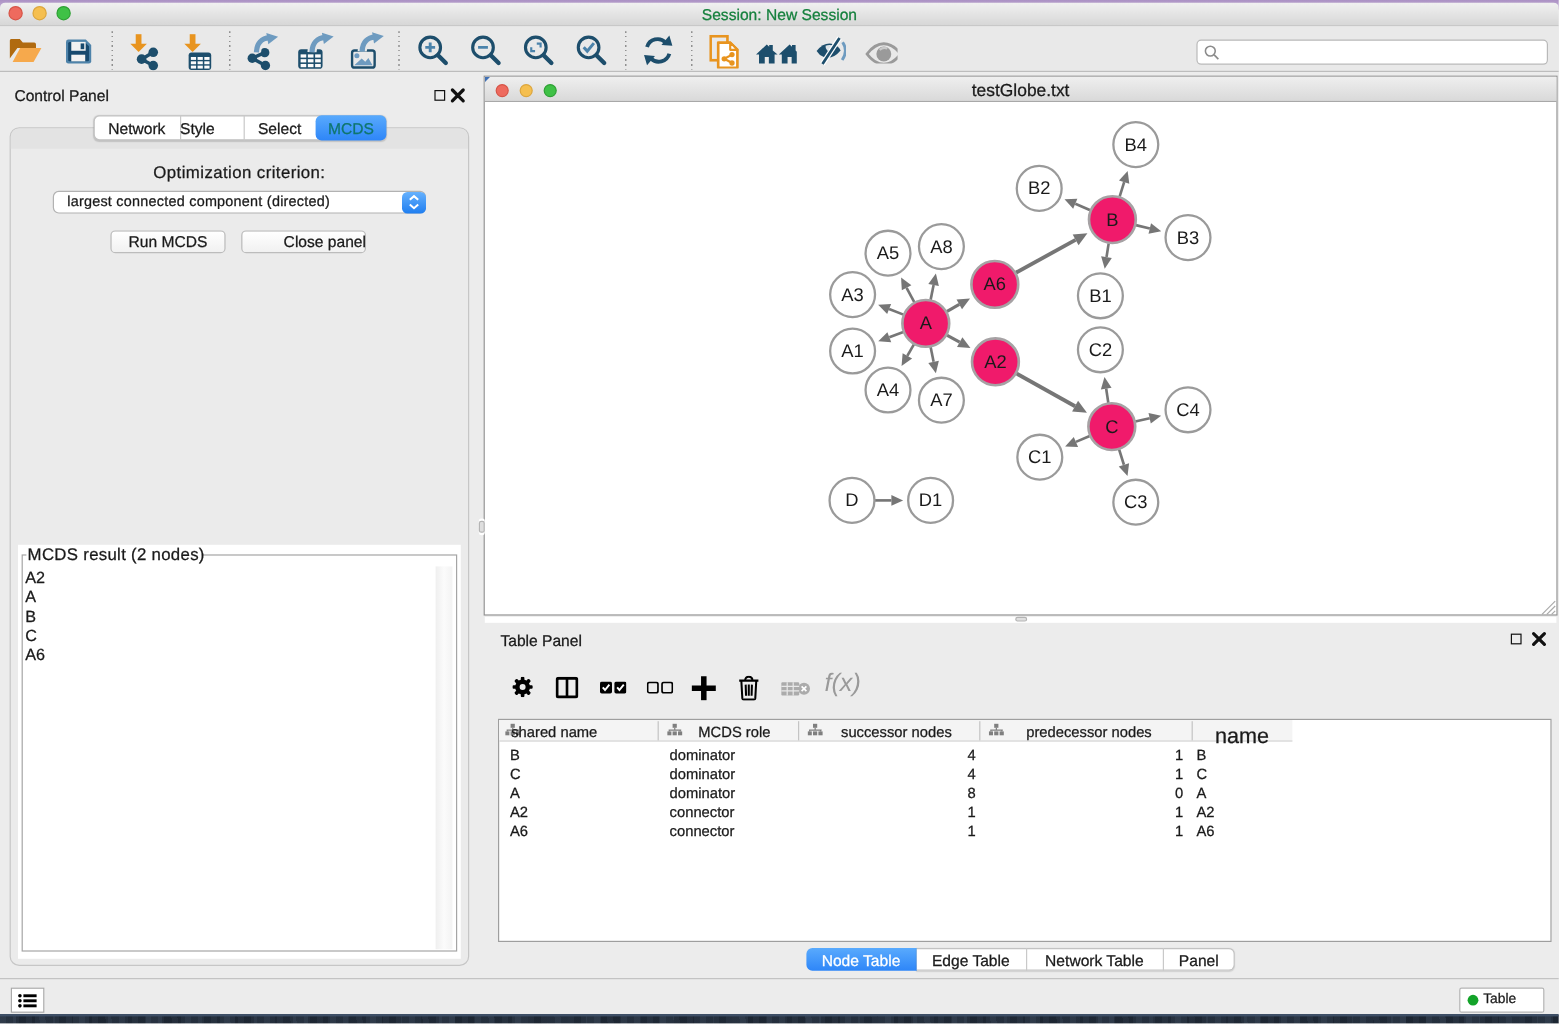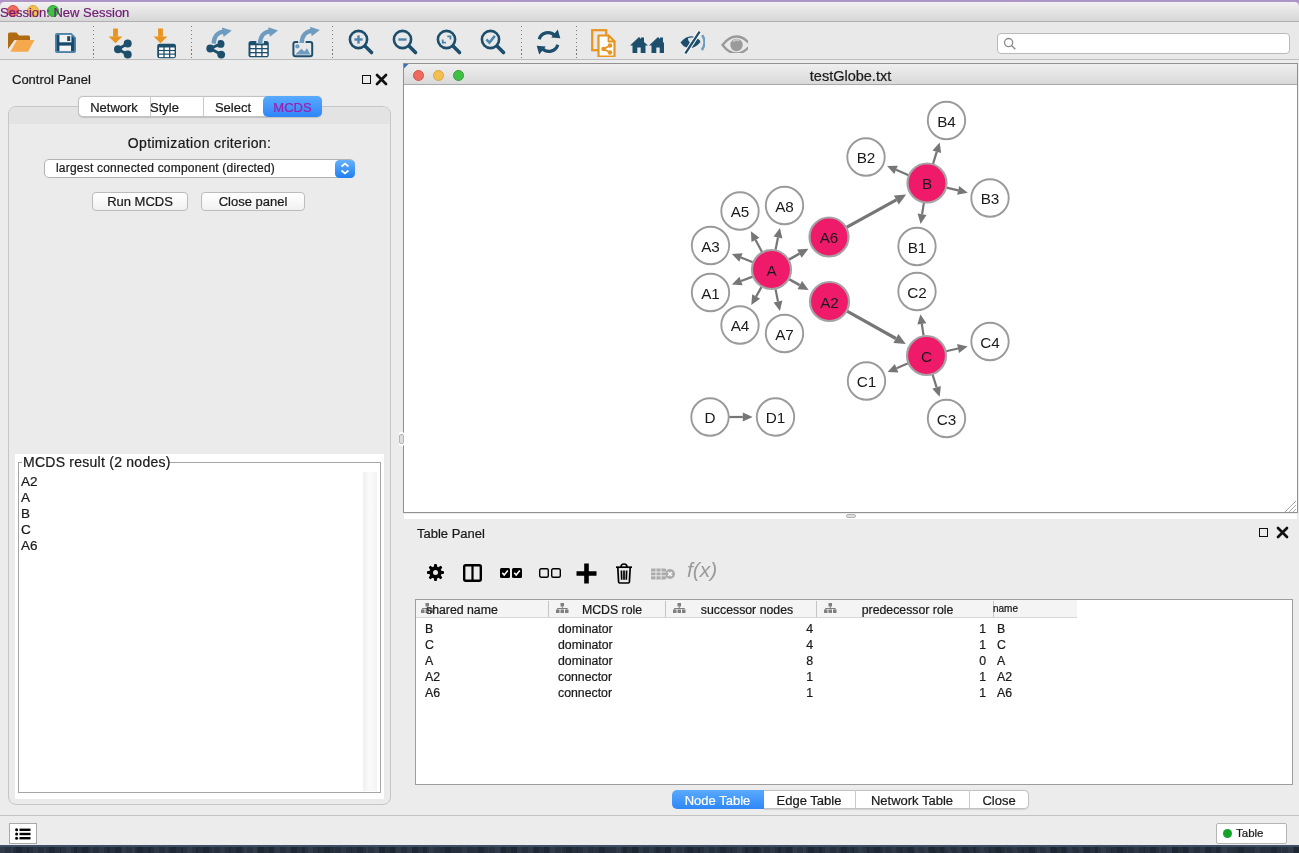--- a/index.html
+++ b/index.html
@@ -6,21 +6,21 @@
 .abs{position:absolute}
 .txt{position:absolute;font-size:13px;color:#1a1a1a;white-space:nowrap;-webkit-text-stroke:0.22px currentColor}
 </style></head>
 <body>
 
 <div class="abs" style="left:0;top:0;width:1299px;height:8px;background:linear-gradient(#ab91c4,#c8b3d9)"></div>
 <div class="abs" style="left:0;top:1.5px;width:1299px;height:20.5px;background:linear-gradient(#f1f1f1,#d7d7d7);border-bottom:1px solid #b0b0b0;border-radius:4.5px 4.5px 0 0"></div>
 <div class="abs" style="left:7px;top:5px;width:12px;height:12px;border-radius:50%;background:#ee6a5e;border:1px solid #d65548"></div>
 <div class="abs" style="left:27px;top:5px;width:12px;height:12px;border-radius:50%;background:#f5bf4f;border:1px solid #dca63e"></div>
 <div class="abs" style="left:47px;top:5px;width:12px;height:12px;border-radius:50%;background:#3fc146;border:1px solid #2fa135"></div>
-<div class="txt" style="left:0;top:5px;width:1299px;color:#701a75">Session: New Session</div>
+<div class="txt" style="left:0;top:5px;width:1299px;text-align:center;color:#15803d">Session: New Session</div>
 <div class="abs" style="left:0;top:22px;width:1299px;height:38px;background:#e9e9e9;border-bottom:1px solid #bdbdbd"></div>
 
 <div class="abs" style="left:93px;top:26px;width:1px;height:32px;background:repeating-linear-gradient(#7a7a7a 0 1.3px,transparent 1.3px 3.9px)"></div>
 <div class="abs" style="left:191px;top:26px;width:1px;height:32px;background:repeating-linear-gradient(#7a7a7a 0 1.3px,transparent 1.3px 3.9px)"></div>
 <div class="abs" style="left:332px;top:26px;width:1px;height:32px;background:repeating-linear-gradient(#7a7a7a 0 1.3px,transparent 1.3px 3.9px)"></div>
 <div class="abs" style="left:521px;top:26px;width:1px;height:32px;background:repeating-linear-gradient(#7a7a7a 0 1.3px,transparent 1.3px 3.9px)"></div>
 <div class="abs" style="left:576px;top:26px;width:1px;height:32px;background:repeating-linear-gradient(#7a7a7a 0 1.3px,transparent 1.3px 3.9px)"></div>
 <svg class="abs" style="left:8px;top:32px" width="28" height="21" viewBox="0 0 28 21">
 <path d="M0 17 L0 2 Q0 0.5 1.5 0.5 L8.5 0.5 L11 3.5 L20.5 3.5 Q22 3.5 22 5 L22 8 L6.5 8 L0 17 Z" fill="#b06a10"></path>
 <path d="M2.5 19.7 L8.8 8 L26.5 8 L20 19.7 Z" fill="#f6a94c"></path>
@@ -191,33 +191,33 @@
   </svg>
 <div class="abs" style="left:8px;top:106px;width:383px;height:699px;background:#ebebeb;border:1px solid #c6c6c6;border-radius:8px"></div>
 <div class="abs" style="left:9px;top:107px;width:381px;height:17px;background:#e3e3e3;border-radius:7px 7px 0 0"></div>
 <div class="abs" style="left:78px;top:96px;width:244px;height:21px;background:#fff;border:1px solid #c2c2c2;border-radius:5px;box-shadow:0 0.5px 1px rgba(0,0,0,.15)"></div>
 <div class="abs" style="left:150px;top:96px;width:1px;height:21px;background:#c9c9c9"></div>
 <div class="abs" style="left:203px;top:96px;width:1px;height:21px;background:#c9c9c9"></div>
 <div class="abs" style="left:263px;top:96px;width:59px;height:21px;background:linear-gradient(#59aafd,#2e86f8);border-radius:5px"></div>
 <div class="txt" style="left:78px;top:100px;width:72px;text-align:center">Network</div>
 <div class="txt" style="left:150px;top:100px;width:53px;">Style</div>
 <div class="txt" style="left:203px;top:100px;width:60px;text-align:center">Select</div>
-<div class="txt" style="left:263px;top:100px;width:59px;text-align:center;color:#a21caf">MCDS</div>
+<div class="txt" style="left:263px;top:100px;width:59px;text-align:center;color:#0f766e">MCDS</div>
 <div class="txt" style="left:0px;top:135px;width:399px;text-align:center;font-size:14px;letter-spacing:0.35px">Optimization criterion:</div>
 <div class="abs" style="left:44px;top:159px;width:311px;height:19px;background:#fff;border:1px solid #b2b2b2;border-radius:5px"></div>
 <div class="txt" style="left:56px;top:160.5px;font-size:12px;letter-spacing:0.2px">largest connected component (directed)</div>
 <div class="abs" style="left:335px;top:159.5px;width:20px;height:18px;background:linear-gradient(#66b1fd,#1f7ef0);border-radius:4.5px"></div>
 <svg class="abs" style="left:339px;top:162px" width="12" height="13" viewBox="0 0 12 13">
     <path d="M2.5 4.5 L6 1.5 L9.5 4.5" fill="none" stroke="#fff" stroke-width="1.7"></path>
     <path d="M2.5 8.5 L6 11.5 L9.5 8.5" fill="none" stroke="#fff" stroke-width="1.7"></path>
   </svg>
 <div class="abs" style="left:92px;top:192px;width:96px;height:19px;background:linear-gradient(#fff,#f1f1f1);border:1px solid #bcbcbc;border-radius:4px"></div>
 <div class="txt" style="left:92px;top:194px;width:96px;text-align:center">Run MCDS</div>
 <div class="abs" style="left:201px;top:192px;width:104px;height:19px;background:linear-gradient(#fff,#f1f1f1);border:1px solid #bcbcbc;border-radius:4px"></div>
-<div class="txt" style="left:201px;top:194px;width:104px;text-align:center">Close panel</div>
+<div class="txt" style="left:201px;top:194px;width:104px;text-align:right">Close panel</div>
 <div class="abs" style="left:15px;top:454px;width:369px;height:345px;background:#fff"></div>
 <div class="abs" style="left:18px;top:462px;width:363px;height:331px;border:1px solid #a5a5a5"></div>
 <div class="abs" style="left:22px;top:455px;width:146px;height:15px;background:#fff"></div>
 <div class="txt" style="left:23px;top:454px;font-size:14px;letter-spacing:0.25px">MCDS result (2 nodes)</div>
 <div class="abs" style="left:363px;top:472px;width:14px;height:319px;background:linear-gradient(90deg,#efefef,#fbfbfb 50%,#f3f3f3)"></div>
 <div class="txt" style="left:21px;top:474px;line-height:16px;font-size:13.5px">A2<br>A<br>B<br>C<br>A6</div>
 
 <div class="abs" style="left:403px;top:63px;width:895px;height:450px;background:#fff;border:1px solid #919191"></div>
 <div class="abs" style="left:404px;top:64px;width:893px;height:21px;background:linear-gradient(#efefef,#d9d9d9);border-bottom:1px solid #a8a8a8"></div>
 <path class="abs"></path>
@@ -419,22 +419,22 @@
       <rect x="4.5" y="0" width="3.5" height="3.5"></rect>
       <rect x="0" y="6.5" width="3.5" height="3.5"></rect>
       <rect x="4.5" y="6.5" width="3.5" height="3.5"></rect>
       <rect x="9" y="6.5" width="3.5" height="3.5"></rect>
       <path d="M5.8 3.5 h1 v1.5 h-1 Z M1.2 5 h10.5 v1 h-10.5 Z M1.2 5 h1 v1.5 h-1 Z M10.3 5 h1 v1.5 h-1 Z"></path>
     </g>
   </svg>
 <div class="txt" style="left:553px;top:603px;width:118px;text-align:center;font-size:12.3px">MCDS role</div>
 <div class="txt" style="left:426px;top:603px;width:112px;text-align:left;font-size:12.3px">shared name</div>
 <div class="txt" style="left:683px;top:603px;width:128px;text-align:center;font-size:12.3px">successor nodes</div>
-<div class="txt" style="left:830px;top:603px;width:155px;text-align:center;font-size:12.3px">predecessor role</div>
-<div class="txt" style="left:993px;top:603px;width:84px;text-align:left;font-size:10px">name</div>
+<div class="txt" style="left:830px;top:603px;width:155px;text-align:center;font-size:12.3px">predecessor nodes</div>
+<div class="txt" style="left:993px;top:603px;width:84px;text-align:center;font-size:18px">name</div>
 <div class="txt" style="left:425px;top:621.5px;font-size:12.3px">B</div>
 <div class="txt" style="left:558px;top:621.5px;font-size:12.3px">dominator</div>
 <div class="txt" style="left:720px;top:621.5px;width:93px;text-align:right;font-size:12.3px">4</div>
 <div class="txt" style="left:890px;top:621.5px;width:96px;text-align:right;font-size:12.3px">1</div>
 <div class="txt" style="left:997px;top:621.5px;font-size:12.3px">B</div>
 <div class="txt" style="left:425px;top:637.5px;font-size:12.3px">C</div>
 <div class="txt" style="left:558px;top:637.5px;font-size:12.3px">dominator</div>
 <div class="txt" style="left:720px;top:637.5px;width:93px;text-align:right;font-size:12.3px">4</div>
 <div class="txt" style="left:890px;top:637.5px;width:96px;text-align:right;font-size:12.3px">1</div>
 <div class="txt" style="left:997px;top:637.5px;font-size:12.3px">C</div>
@@ -453,21 +453,21 @@
 <div class="txt" style="left:720px;top:685.5px;width:93px;text-align:right;font-size:12.3px">1</div>
 <div class="txt" style="left:890px;top:685.5px;width:96px;text-align:right;font-size:12.3px">1</div>
 <div class="txt" style="left:997px;top:685.5px;font-size:12.3px">A6</div>
 <div class="abs" style="left:672px;top:790px;width:91.5px;height:19px;background:linear-gradient(#59aafd,#2e86f8);border-radius:5px 0 0 5px"></div>
 <div class="abs" style="left:763.5px;top:790px;width:265.5px;height:19px;background:#fff;border:1px solid #c2c2c2;border-left:none;border-radius:0 5px 5px 0;box-shadow:0 0.5px 1px rgba(0,0,0,.12)"></div>
 <div class="abs" style="left:855px;top:790px;width:1px;height:19px;background:#c9c9c9"></div>
 <div class="abs" style="left:969px;top:790px;width:1px;height:19px;background:#c9c9c9"></div>
 <div class="txt" style="left:672px;top:792.5px;width:91px;text-align:center;color:#fff">Node Table</div>
 <div class="txt" style="left:763px;top:792.5px;width:92px;text-align:center">Edge Table</div>
 <div class="txt" style="left:855px;top:792.5px;width:114px;text-align:center">Network Table</div>
-<div class="txt" style="left:969px;top:792.5px;width:60px;text-align:center">Close</div>
+<div class="txt" style="left:969px;top:792.5px;width:60px;text-align:center">Panel</div>
 
 <div class="abs" style="left:0;top:815px;width:1299px;height:31px;background:#ececec;border-top:1px solid #c3c3c3"></div>
 <div class="abs" style="left:9px;top:823px;width:28px;height:21px;background:#fff;border:1.5px solid #a9a9a9"></div>
 <svg class="abs" style="left:15px;top:828px" width="16" height="12" viewBox="0 0 16 12">
     <g fill="#000">
       <circle cx="1.6" cy="1.8" r="1.5"></circle>
       <circle cx="1.6" cy="6" r="1.5"></circle>
       <circle cx="1.6" cy="10.2" r="1.5"></circle>
       <rect x="4.5" y="0.6" width="11" height="2.4"></rect>
       <rect x="4.5" y="4.8" width="11" height="2.4"></rect>

